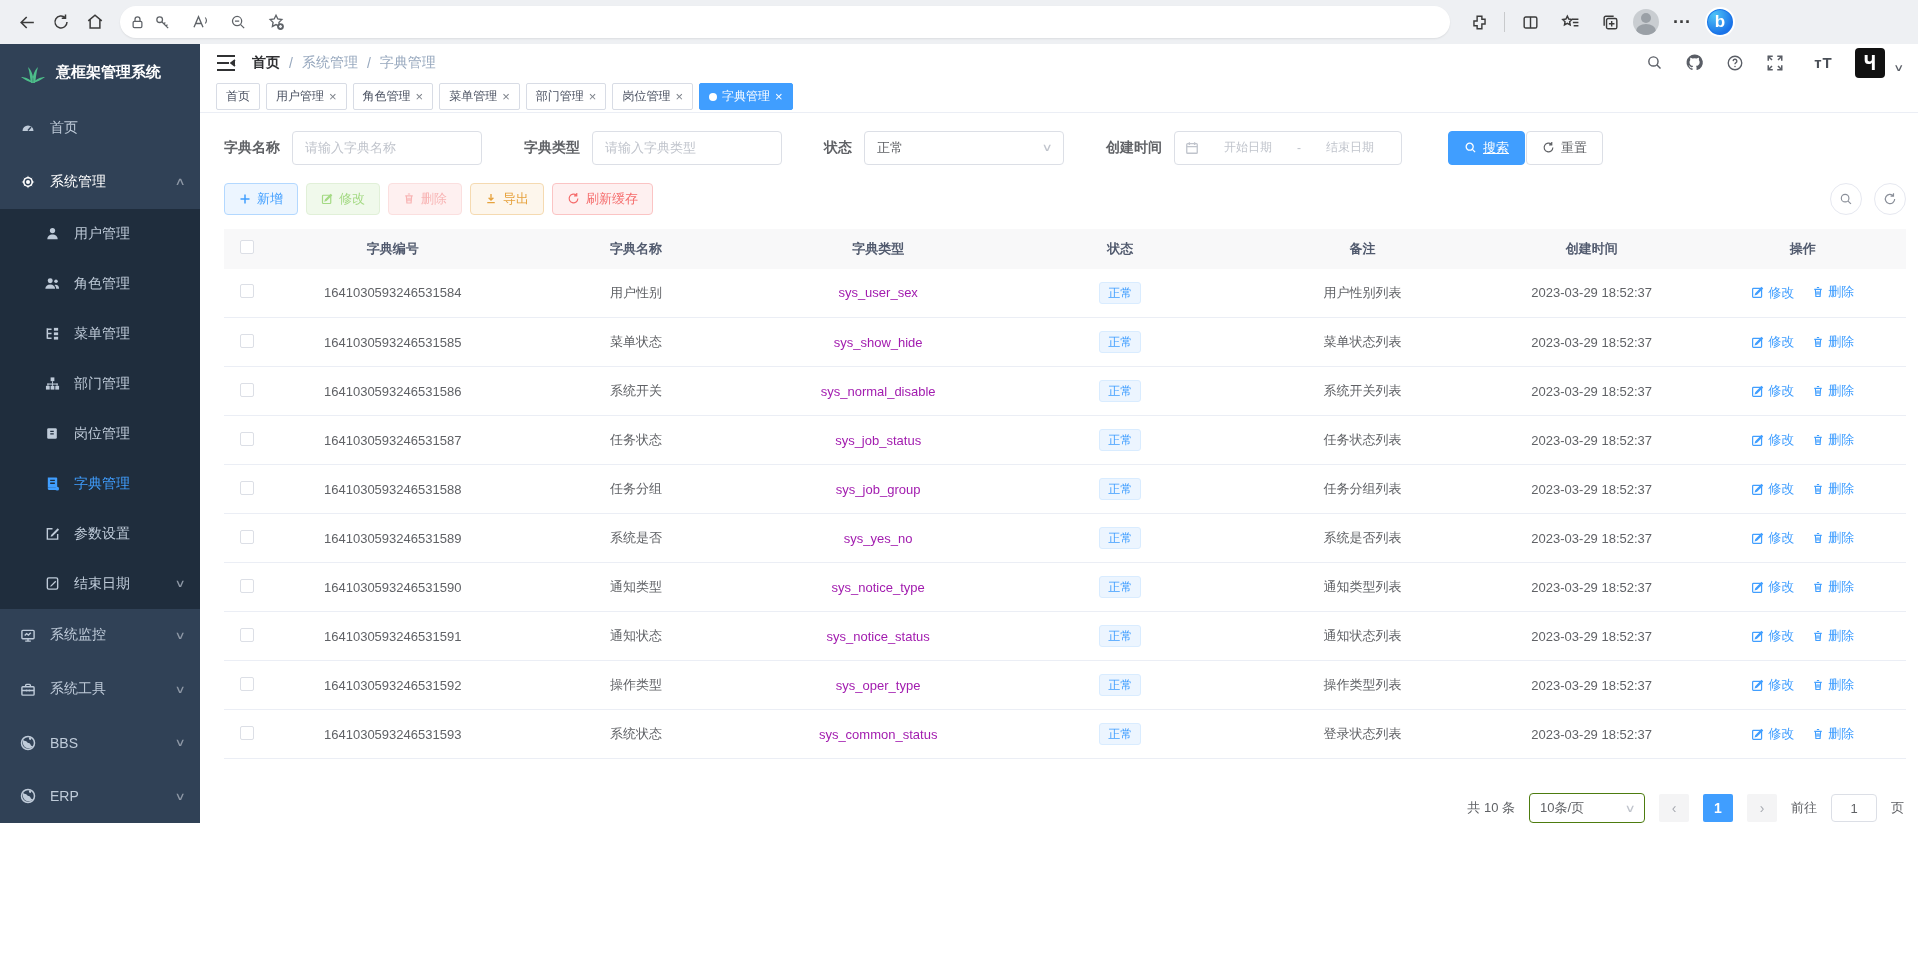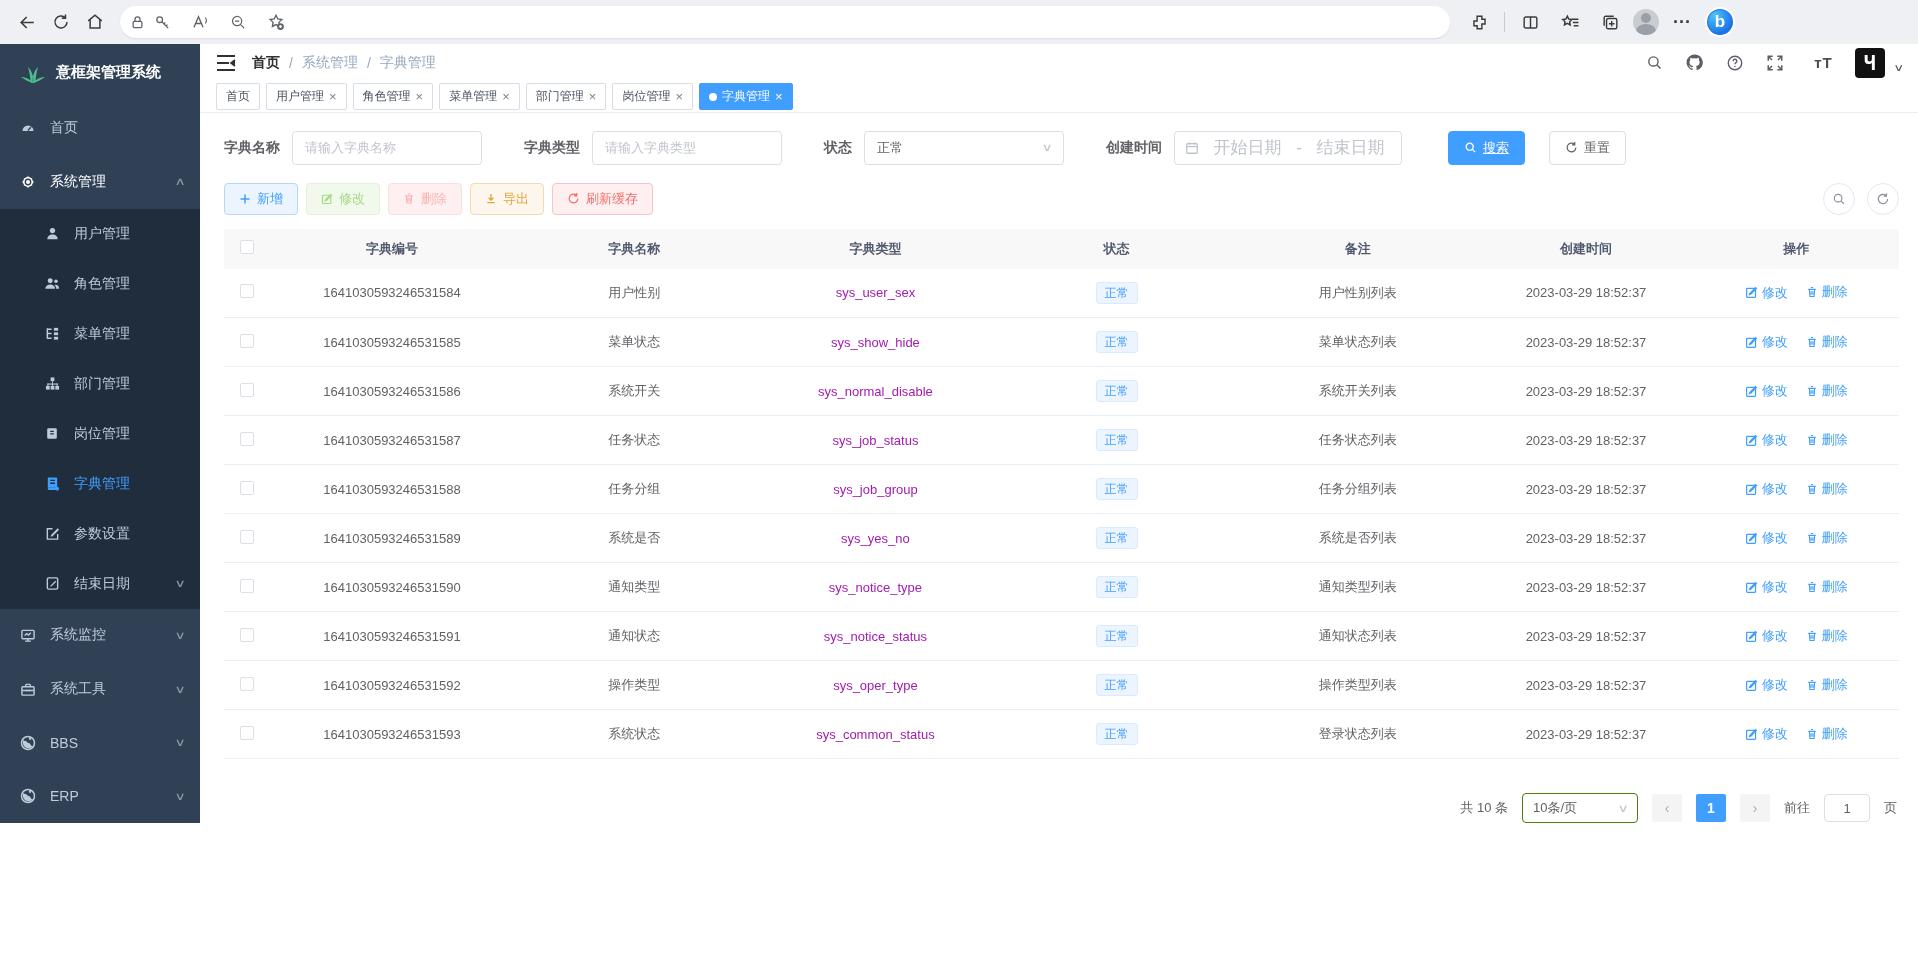--- a/index.html
+++ b/index.html
@@ -54,36 +54,36 @@
   
   .tabbar { height:40px; display:flex; align-items:center; gap:6px; padding:0 16px; border-bottom:1px solid #ebeef5; }
   .tag-tab { height:27px; display:flex; align-items:center; gap:5px; padding:0 9px; border:1px solid #d8dce5;
     background:#fff; color:#495060; font-size:12px; cursor:pointer; border-radius:2px; }
   .tag-tab .x { font-size:13px; color:#7d828a; }
   .tag-tab.active { background:#409eff; border-color:#409eff; color:#fff; }
   .tag-tab.active .x { color:#fff; }
   .tag-tab .dot { width:8px; height:8px; border-radius:50%; background:#fff; display:inline-block; }
 
   
-  .content { padding:18px 19px 0 24px; flex:1; }
+  .content { padding:18px 12px 0 24px; flex:1; }
   .filter-row { display:flex; align-items:center; margin-bottom:18px; }
   .f-label { font-size:14px; font-weight:bold; color:#606266; margin-right:12px; white-space:nowrap; }
   .f-input { height:34px; border:1px solid #dcdfe6; border-radius:4px; padding:0 12px; font-size:13px;
     color:#606266; background:#fff; outline:none; font-family:inherit; }
   .f-input::placeholder { color:#c0c4cc; }
   .w190 { width:190px; margin-right:42px; }
   .select-box { height:34px; width:200px; border:1px solid #dcdfe6; border-radius:4px; display:flex; align-items:center;
     padding:0 12px; font-size:13px; color:#606266; background:#fff; margin-right:42px; cursor:pointer; }
   .select-box .chev, .psize .chev { margin-left:auto; color:#c0c4cc; font-size:11px; transform:scaleX(1.4); }
   .range-box { height:34px; width:228px; border:1px solid #dcdfe6; border-radius:4px; display:flex; align-items:center;
-    padding:0 10px; gap:8px; font-size:17px; color:#c0c4cc; background:#fff; margin-right:46px; cursor:pointer; }
+    padding:0 10px; gap:8px; font-size:12px; color:#c0c4cc; background:#fff; margin-right:46px; cursor:pointer; }
   .range-box .ph { flex:1; text-align:center; }
   .btn { height:34px; border-radius:4px; font-size:13px; display:inline-flex; align-items:center; gap:6px;
     padding:0 15px; cursor:pointer; border:1px solid transparent; font-family:inherit; }
-  .btn-search { background:#409eff; color:#fff; border-color:#409eff; margin-right:24px;text-decoration:underline; }
+  .btn-search { background:#409eff; color:#fff; border-color:#409eff; margin-right:1px;text-decoration:underline; }
   .btn-reset { background:#fff; color:#606266; border-color:#dcdfe6; }
 
   .toolbar { display:flex; align-items:center; gap:8px; margin-bottom:14px; }
   .btn-plain { height:32px; padding:0 14px; }
   .bp-blue   { background:#ecf5ff; color:#409eff; border-color:#b3d8ff; }
   .bp-green  { background:#f0f9eb; color:#a4da84; border-color:#e1f0d8; }
   .bp-red-d  { background:#fef0f0; color:#f8b4b4; border-color:#fbdfdf; }
   .bp-orange { background:#fdf6ec; color:#e6a23c; border-color:#f5dab1; }
   .bp-red    { background:#fef0f0; color:#f56c6c; border-color:#fbc4c4; }
   .tool-right { margin-left:auto; display:flex; gap:12px; }

